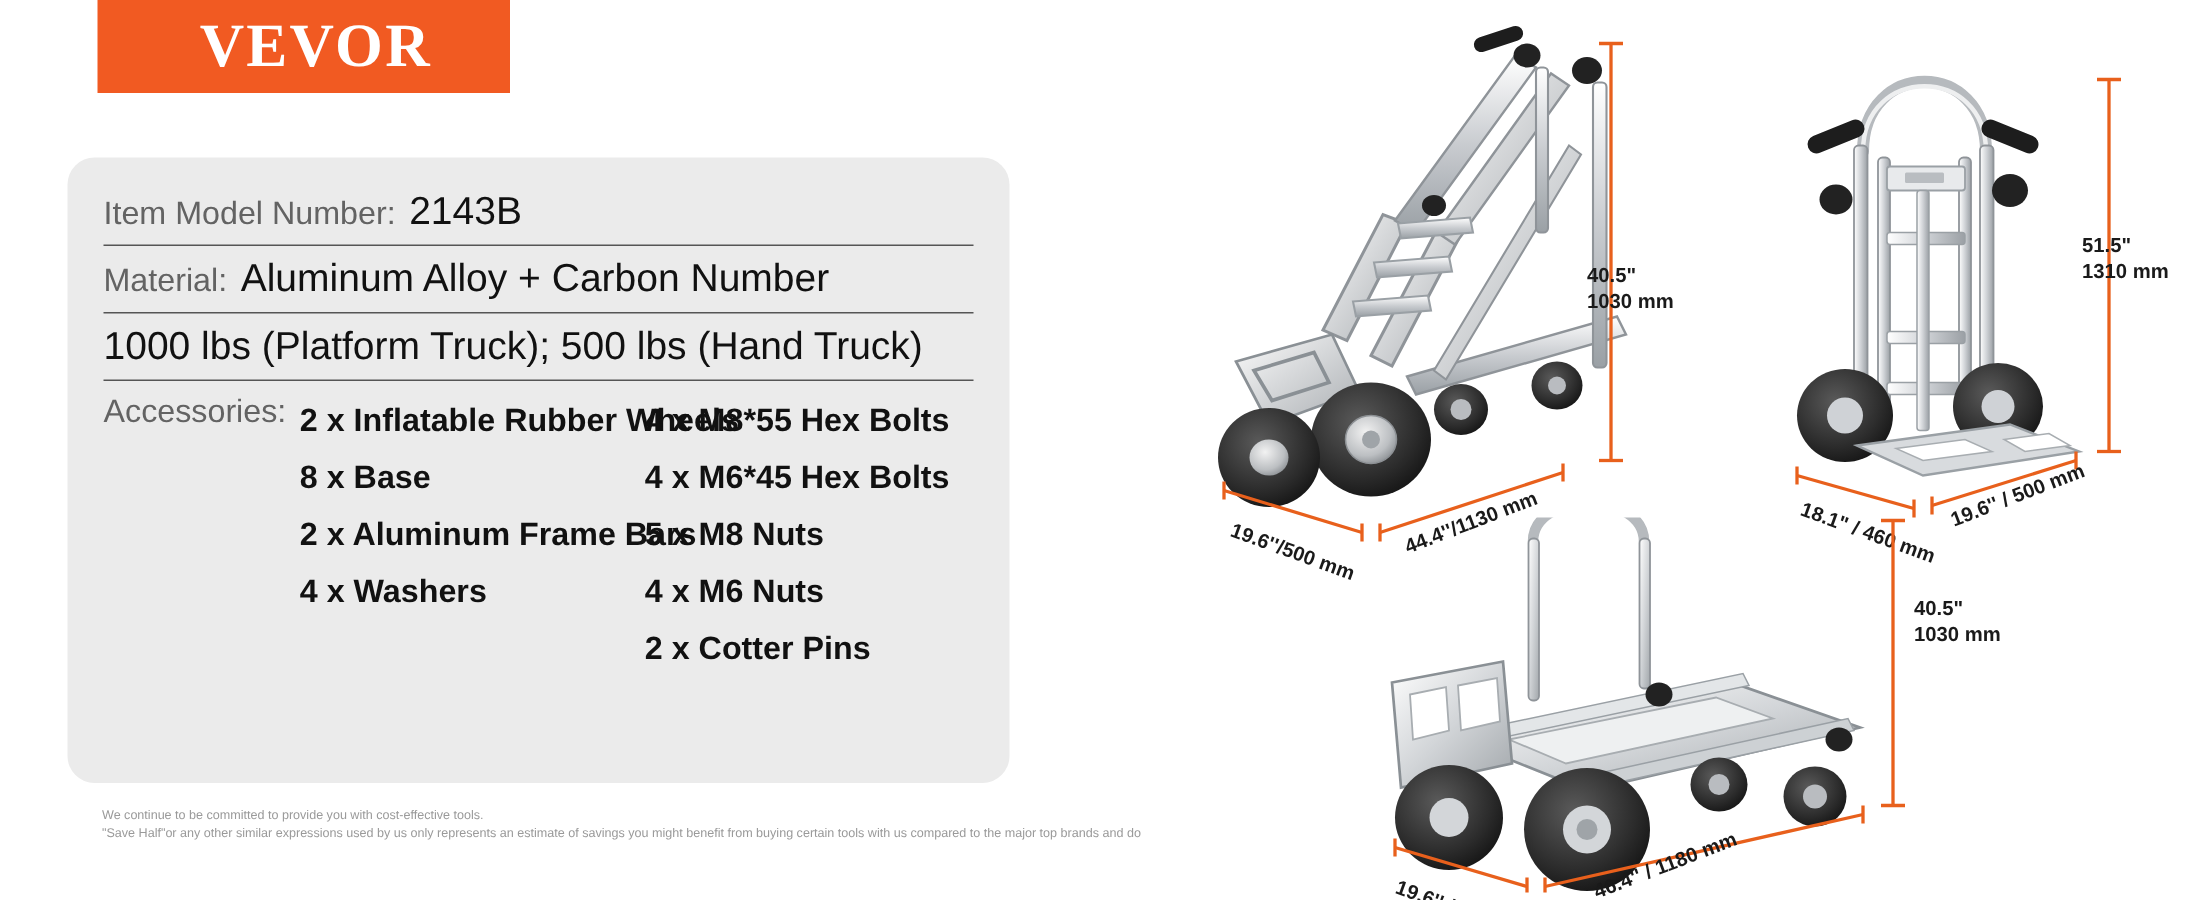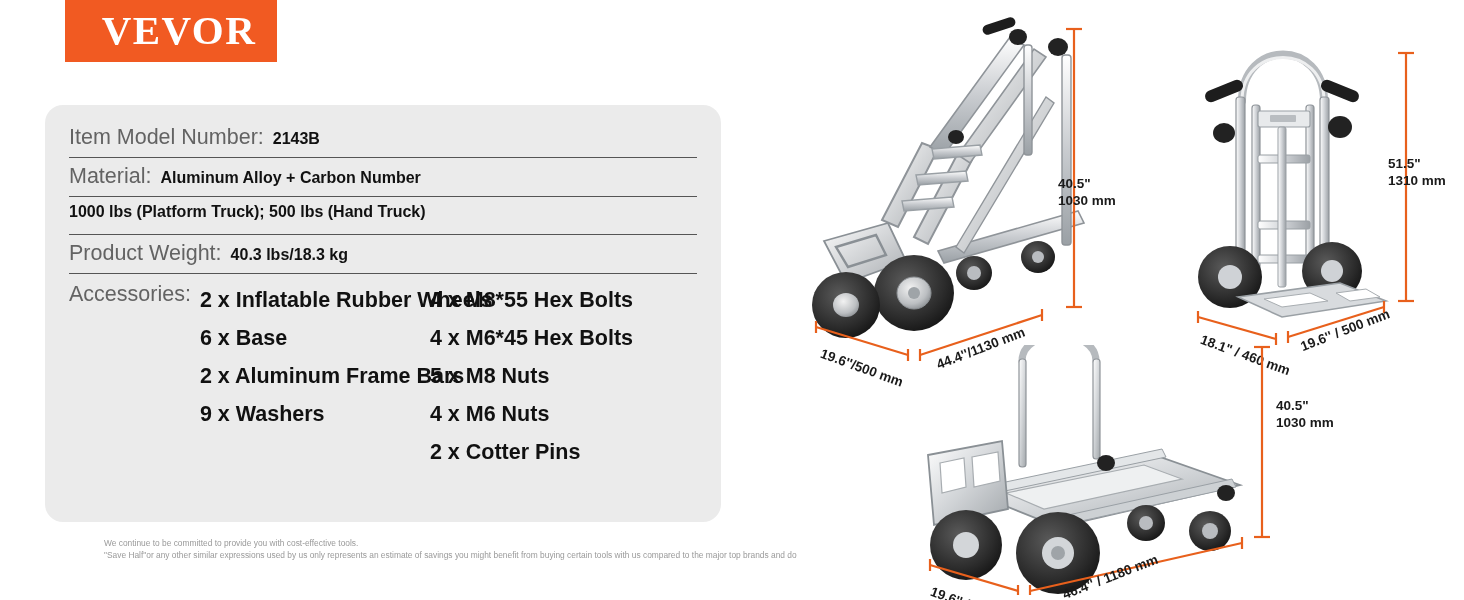--- a/index.html
+++ b/index.html
@@ -9,38 +9,38 @@
     background: #ffffff;
     font-family: "Liberation Sans", sans-serif;
     overflow: hidden;
     position: relative;
   }
 
   
   #brand-logo {
     position: absolute;
     left: 65px; top: 0px;
-    width: 212px; height: 62px;
+    width: 275px; height: 62px;
     display: flex; align-items: center; justify-content: center; padding-left: 16px;
   }
   #brand-logo .wordmark {
     color: #ffffff;
     font-family: "Liberation Serif", serif;
     font-weight: bold;
     font-size: 41px;
     letter-spacing: 1.5px;
     line-height: 1;
     padding-bottom: 2px;
   }
 
   
   #spec-panel {
     position: absolute;
     left: 45px; top: 105px;
-    width: 676px; height: 417px;
+    width: 628px; height: 417px;
     background: #ebebeb;
     border-radius: 18px;
     padding: 14px 24px 10px 24px;
   }
   .spec-row {
     display: flex;
     align-items: baseline;
     border-bottom: 1.6px solid #555555;
     padding: 6px 0 7px 0;
     min-height: 38px;
@@ -48,22 +48,22 @@
   .spec-row:last-child { border-bottom: none; }
   .spec-label {
     color: #636363;
     font-size: 21.5px;
     font-weight: normal;
     white-space: nowrap;
     padding-right: 9px;
   }
   .spec-value {
     color: #111111;
-    font-size: 16px;
-    font-weight: bold;
+    font-size: 26px;
+    font-weight: normal;
     white-space: nowrap;
   }
 
   
   #accessories-row {
     display: flex;
     align-items: flex-start;
     border-bottom: none;
     padding-top: 7px;
   }
@@ -83,21 +83,21 @@
 
   
   #disclaimer {
     position: absolute;
     left: 68px; top: 538px;
     width: 780px;
     color: #9a9a9a;
     font-size: 8.4px;
     line-height: 11.6px;
   }
-  #disclaimer div { white-space: nowrap; margin-left: 36px; }
+  #disclaimer div { white-space: nowrap; }
 
   
   #illustrations {
     position: absolute;
     left: 800px; top: 0px;
     width: 664px; height: 600px;
   }
   .fig { position: absolute; }
   #fig-convertible { left: 10px;  top: 15px;  width: 300px; height: 360px; }
   #fig-handtruck   { left: 390px; top: 5px;   width: 275px; height: 350px; }
@@ -130,33 +130,29 @@
 
   <div class="spec-row">
     <span class="spec-label">Material:</span>
     <span class="spec-value">Aluminum Alloy + Carbon Number</span>
   </div>
 
   <div class="spec-row">
     <span class="spec-value">1000 lbs (Platform Truck); 500 lbs (Hand Truck)</span>
   </div>
 
-  <div class="spec-row">
-    <span class="spec-label">Product Weight:</span>
-    <span class="spec-value">40.3 lbs/18.3 kg</span>
-  </div>
 
   <div class="spec-row" id="accessories-row">
     <span class="spec-label">Accessories:</span>
     <div class="acc-cols">
       <div class="acc-col acc-col-left">
         <span class="acc-item">2 x Inflatable Rubber Wheels</span>
-        <span class="acc-item">6 x Base</span>
+        <span class="acc-item">8 x Base</span>
         <span class="acc-item">2 x Aluminum Frame Bars</span>
-        <span class="acc-item">9 x Washers</span>
+        <span class="acc-item">4 x Washers</span>
       </div>
       <div class="acc-col acc-col-right">
         <span class="acc-item">4 x M8*55 Hex Bolts</span>
         <span class="acc-item">4 x M6*45 Hex Bolts</span>
         <span class="acc-item">5 x M8 Nuts</span>
         <span class="acc-item">4 x M6 Nuts</span>
         <span class="acc-item">2 x Cotter Pins</span>
       </div>
     </div>
   </div>

